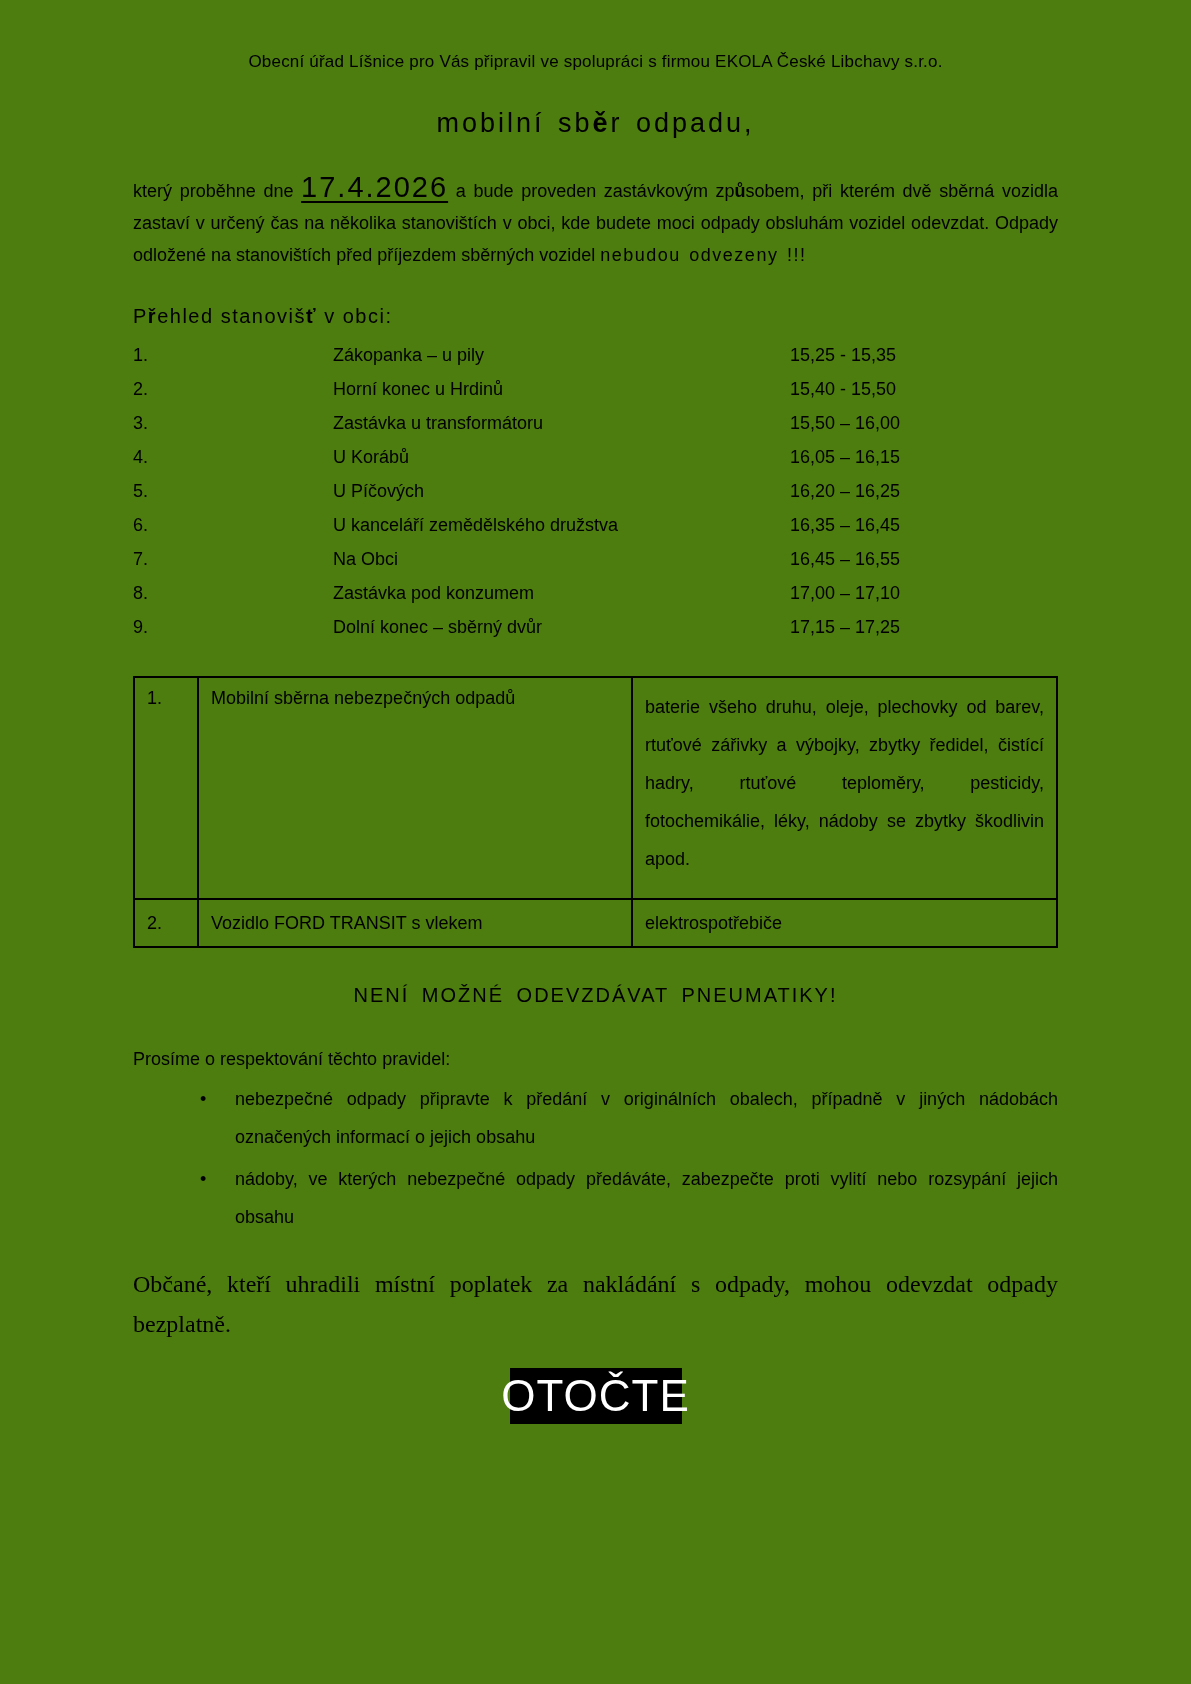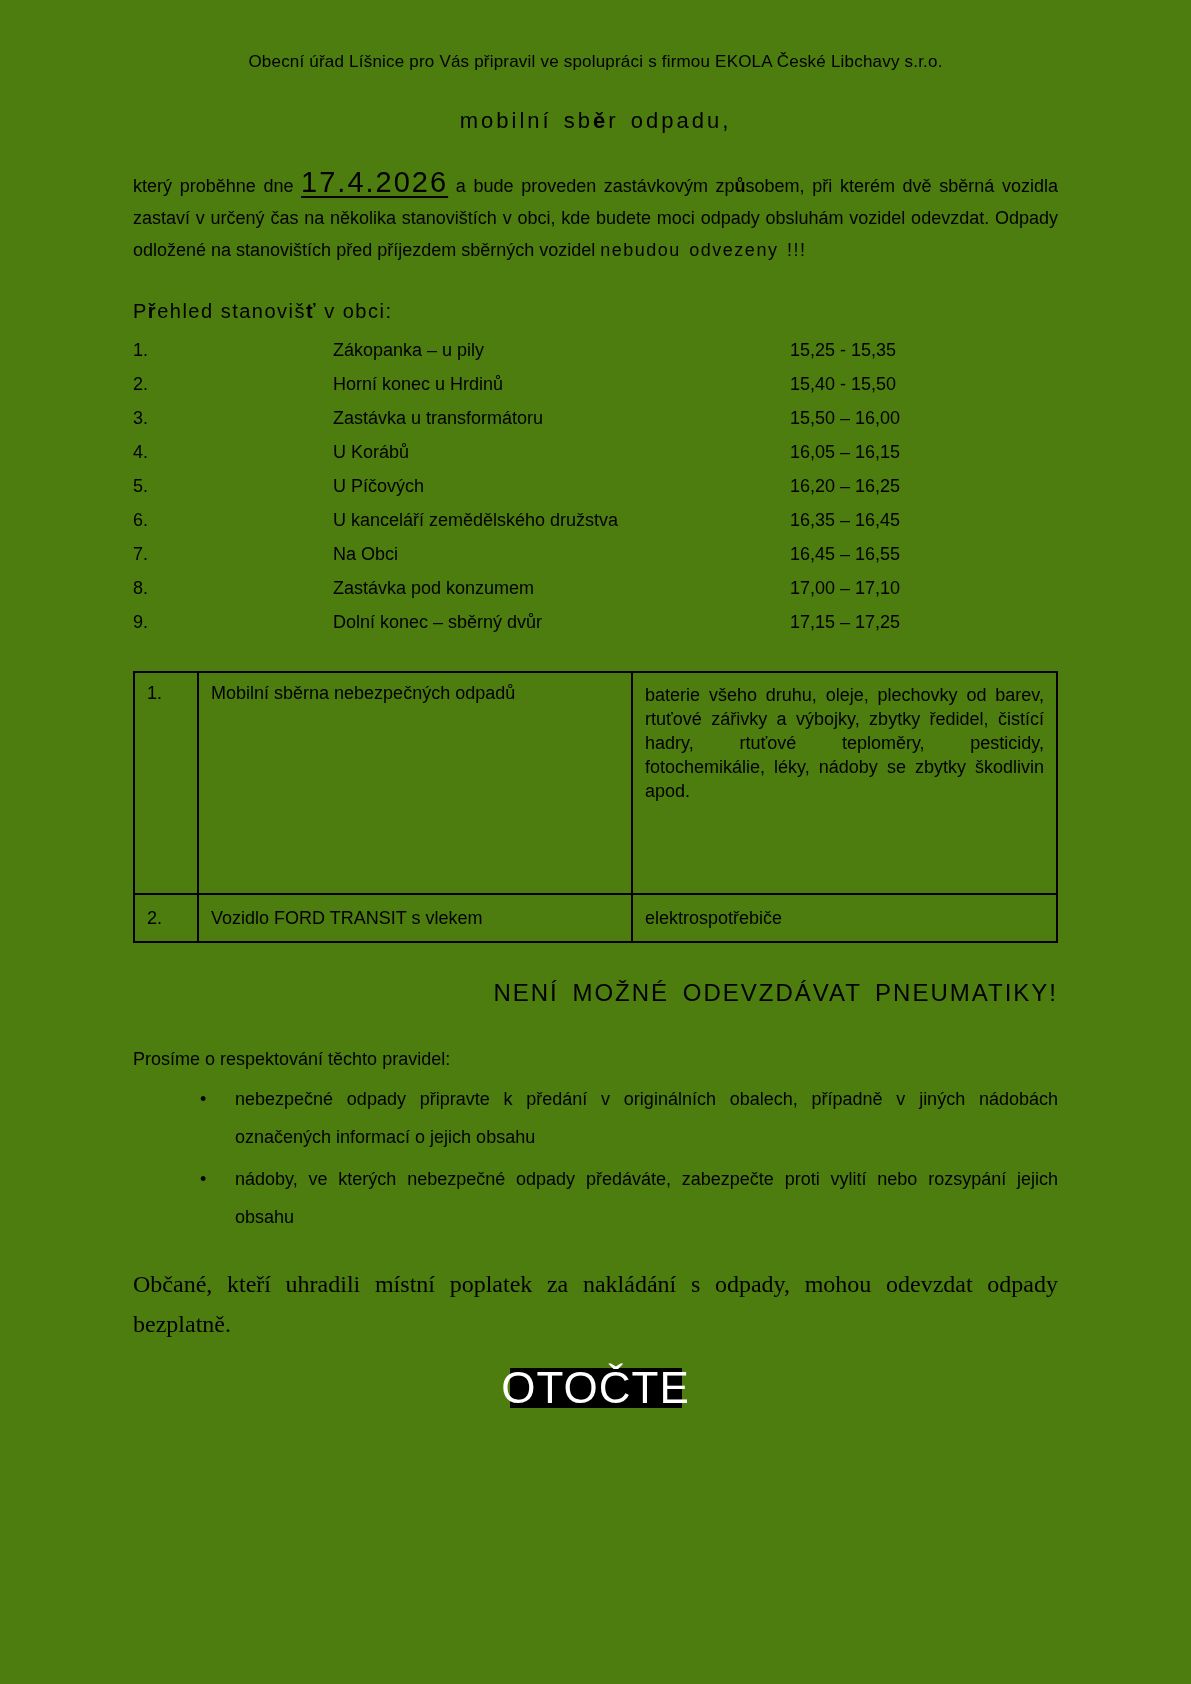--- a/index.html
+++ b/index.html
@@ -11,21 +11,21 @@
     background: #4d7c0f;
     color: #000000;
     font-family: "Liberation Sans", "DejaVu Sans", sans-serif;
     overflow: hidden;
     position: relative;
   }
   .header-line { text-align: center; font-size: 17px; letter-spacing: 0.2px; }
   .title {
     margin: 36px 0 0 0;
     text-align: center;
-    font-size: 22px;
+    font-size: 27px;
     font-weight: normal;
     letter-spacing: 3px;
     word-spacing: 3px;
   }
   .bc { font-weight: bold; }
   .intro { margin: 32px 0 0 0; font-size: 18px; line-height: 32px; text-align: justify; }
   .date {
     font-size: 29px;
     letter-spacing: 2px;
     text-decoration: underline;
@@ -40,27 +40,27 @@
     margin: 46px 0 0 0;
     font-size: 29px;
     font-weight: normal;
     letter-spacing: 2.5px;
     word-spacing: 3px;
   }
   .waste-table { margin-top: 32px; border-collapse: collapse; width: 925px; table-layout: fixed; }
   .waste-table td { border: 2px solid #000; vertical-align: top; font-size: 18px; padding: 10px 12px; }
   td.c-num { width: 38px; }
   td.c-mid { width: 408px; }
-  td.c-desc { text-align: justify; line-height: 24px; }
+  td.c-desc { text-align: justify; line-height: 38px; }
   tr.row-tall td { height: 200px; }
   tr.row-short td { line-height: 26px; }
   .no-tyres {
     margin: 36px 0 0 0;
-    text-align: right;
-    font-size: 24px;
+    text-align: center;
+    font-size: 20px;
     font-weight: normal;
     letter-spacing: 2px;
     word-spacing: 5px;
   }
   .rules-intro { margin-top: 42px; font-size: 18px; }
   .rules-list { margin: 10px 0 0 0; padding: 0; list-style: none; }
   .rules-list li {
     position: relative;
     padding-left: 102px;
     font-size: 18px;
@@ -68,21 +68,21 @@
     text-align: justify;
     margin-bottom: 4px;
   }
   .bullet { position: absolute; left: 67px; top: 0; }
   .free-para { margin-top: 28px; font-size: 24px; line-height: 40px; text-align: justify; font-family: Liberation Serif, serif; }
   .footer-line { margin-top: 28px; text-align: center; font-size: 19px; }
   .footer-label { letter-spacing: 1.5px; }
   .turn-box {
     margin: 22px auto 0 auto;
     width: 172px;
-    height: 40px;
+    height: 56px;
     background: #000000;
     color: #ffffff;
     display: flex;
     align-items: center;
     justify-content: center;
     font-size: 44px;
     letter-spacing: 1px;
   }
 </style>
 </head>

